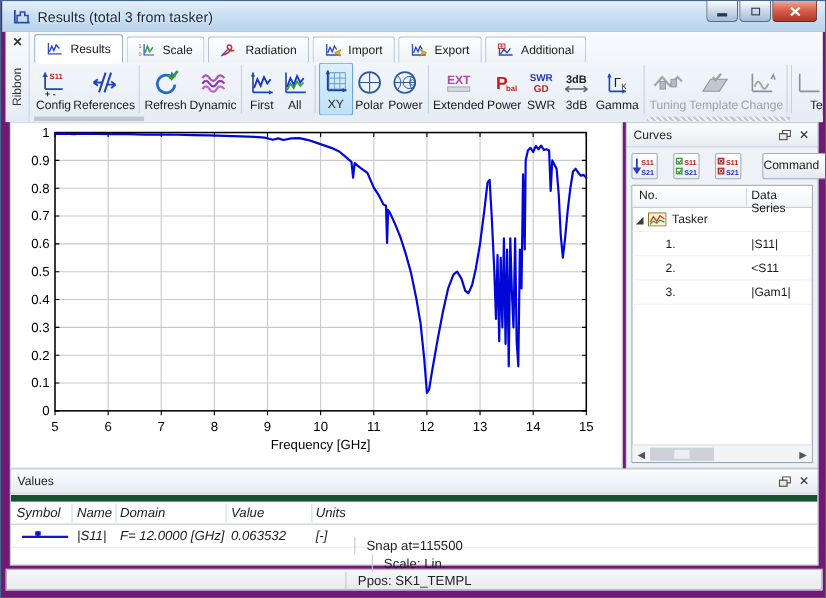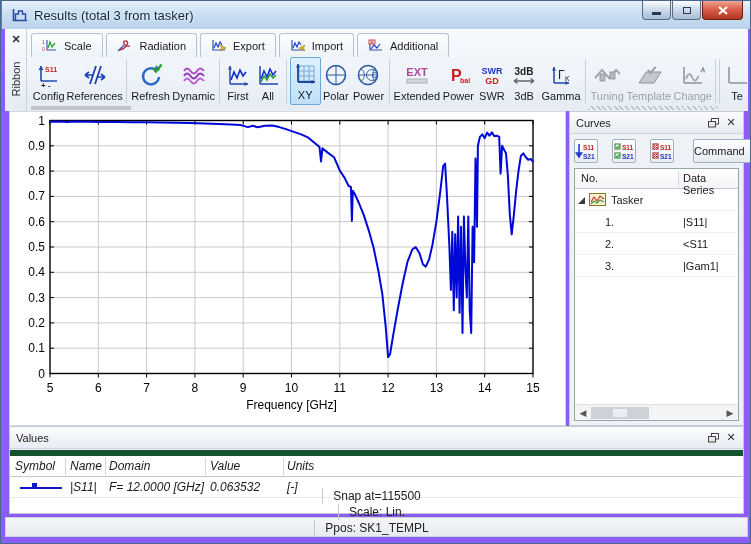--- a/index.html
+++ b/index.html
@@ -1,18 +1,18 @@
 <!DOCTYPE html>
 <html><head>
 <meta charset="utf-8">
 <style>
   html,body{margin:0;padding:0;background:#666;}
   *{box-sizing:border-box;}
   .win{position:relative;width:751px;height:544px;margin:0 auto;
-       background:#8b5cf6;border:1px solid #47678f;overflow:hidden;
+       background:#701a75;border:1px solid #47678f;overflow:hidden;
        font-family:"Liberation Sans",sans-serif;font-size:11px;color:#1a1a1a;}
   
   .titlebar{position:absolute;left:1px;top:0;width:749px;height:28px;
     background:linear-gradient(#e6f1fb,#cadff2 45%,#b9d3ec);display:flex;align-items:center;}
   .t-icon{margin:0 6px 0 9px;}
   .t-text{font-size:13px;color:#15263d;text-shadow:0 0 3px #fff;}
   .winbtns{position:absolute;right:8px;top:0;display:flex;}
   .wbtn{width:29px;height:19px;border:1px solid #5d6b7c;border-top:none;
     border-radius:0 0 4px 4px;background:linear-gradient(#fdfeff,#cfdceb 45%,#a9bdd4);
     display:flex;align-items:center;justify-content:center;margin-left:1px;
@@ -135,51 +135,58 @@
     </div>
   </div>
 
   <div class="ribbon">
     <div class="rstrip">
       <div class="strip-x">✕</div>
       <div class="strip-label">Ribbon</div>
     </div>
 
     <div class="tabs">
+      <div class="tab active">
+        <svg class="tab-ic" width="15" height="13" viewBox="0 0 15 13">
+          <path d="M2 1 V11 H14" stroke="#3050b0" stroke-width="1.2" fill="none"></path>
+          <polyline points="3,9 5,4 7,8 9,3 12,6" stroke="#2040c8" stroke-width="1.3" fill="none"></polyline>
+        </svg>
+        <span class="lb">Results</span>
+      </div>
       <div class="tab">
         <svg class="tab-ic" width="15" height="13" viewBox="0 0 15 13">
           <text x="0" y="5" font-size="5" fill="#c03030">1</text>
           <text x="0" y="12" font-size="5" fill="#c03030">0</text>
           <path d="M5 1 V11 H14" stroke="#3050b0" stroke-width="1.1" fill="none"></path>
           <polyline points="6,9 8,3 10,8 13,4" stroke="#30a040" stroke-width="1.3" fill="none"></polyline>
         </svg>
         <span class="lb">Scale</span>
       </div>
       <div class="tab">
         <svg class="tab-ic" width="16" height="13" viewBox="0 0 16 13">
           <path d="M2 11 C9 10, 13 3, 9 2 C5 1, 6 8, 13 7" stroke="#c03040" stroke-width="1.4" fill="none"></path>
           <path d="M1 12 L7 6" stroke="#3050b0" stroke-width="1.1"></path>
         </svg>
         <span class="lb">Radiation</span>
       </div>
       <div class="tab">
         <svg class="tab-ic" width="15" height="13" viewBox="0 0 15 13">
           <path d="M2 1 V11 H14" stroke="#3050b0" stroke-width="1.2" fill="none"></path>
           <polyline points="3,9 5,4 7,8 9,3 11,6" stroke="#2040c8" stroke-width="1.2" fill="none"></polyline>
-          <polygon points="9,6 15,9 9,12 10.5,9" fill="#e8b820" stroke="#a07810" stroke-width="0.6"></polygon>
-        </svg>
-        <span class="lb">Export</span>
+          <polygon points="15,6 9,9 15,12 13.5,9" fill="#e8b820" stroke="#a07810" stroke-width="0.6"></polygon>
+        </svg>
+        <span class="lb">Import</span>
       </div>
       <div class="tab">
         <svg class="tab-ic" width="15" height="13" viewBox="0 0 15 13">
           <path d="M2 1 V11 H14" stroke="#3050b0" stroke-width="1.2" fill="none"></path>
           <polyline points="3,9 5,4 7,8 9,3 11,6" stroke="#2040c8" stroke-width="1.2" fill="none"></polyline>
-          <polygon points="15,6 9,9 15,12 13.5,9" fill="#e8b820" stroke="#a07810" stroke-width="0.6"></polygon>
-        </svg>
-        <span class="lb">Import</span>
+          <polygon points="9,6 15,9 9,12 10.5,9" fill="#e8b820" stroke="#a07810" stroke-width="0.6"></polygon>
+        </svg>
+        <span class="lb">Export</span>
       </div>
       <div class="tab">
         <svg class="tab-ic" width="15" height="13" viewBox="0 0 15 13">
           <rect x="1" y="1" width="6" height="4" fill="none" stroke="#c03030" stroke-width="0.9"></rect>
           <path d="M2 3 H6 M4 1 V5" stroke="#c03030" stroke-width="0.7"></path>
           <path d="M2 5 V11 H14" stroke="#3050b0" stroke-width="1.2" fill="none"></path>
           <polyline points="3,10 6,6 9,9 12,5" stroke="#2040c8" stroke-width="1.2" fill="none"></polyline>
         </svg>
         <span class="lb">Additional</span>
       </div>
@@ -352,21 +359,21 @@
         <span class="ic">
             <svg width="28" height="26" viewBox="0 0 28 26">
           <path d="M5 4 V20 M5 20 H23" stroke="#8c9298" stroke-width="1.5" fill="none"></path>
           <path d="M7 16 q3 -9 6.5 -1 q2.5 6 6 -2" stroke="#a2a8ae" stroke-width="1.8" fill="none"></path>
           <path d="M22 9 l2 -4 l1.5 4.5" stroke="#8c9298" stroke-width="1.4" fill="none"></path>
         </svg>
           </span>
         <span class="lb">Change</span>
       </div>
       <div class="tsep2"></div>
-      <div class="tbtn" style="width:18px;overflow:hidden;align-items:center;">
+      <div class="tbtn" style="width:18px;overflow:hidden;align-items:flex-end;">
         <span class="ic">
             <svg width="26" height="26" viewBox="0 0 26 26">
           <path d="M5 4 V20 M5 20 H23" stroke="#8c9298" stroke-width="1.5" fill="none"></path>
         </svg>
           </span>
         <span class="lb">Te</span>
       </div>
     </div>
     <div class="ribbon-bottom">
       <span class="seg"></span>

